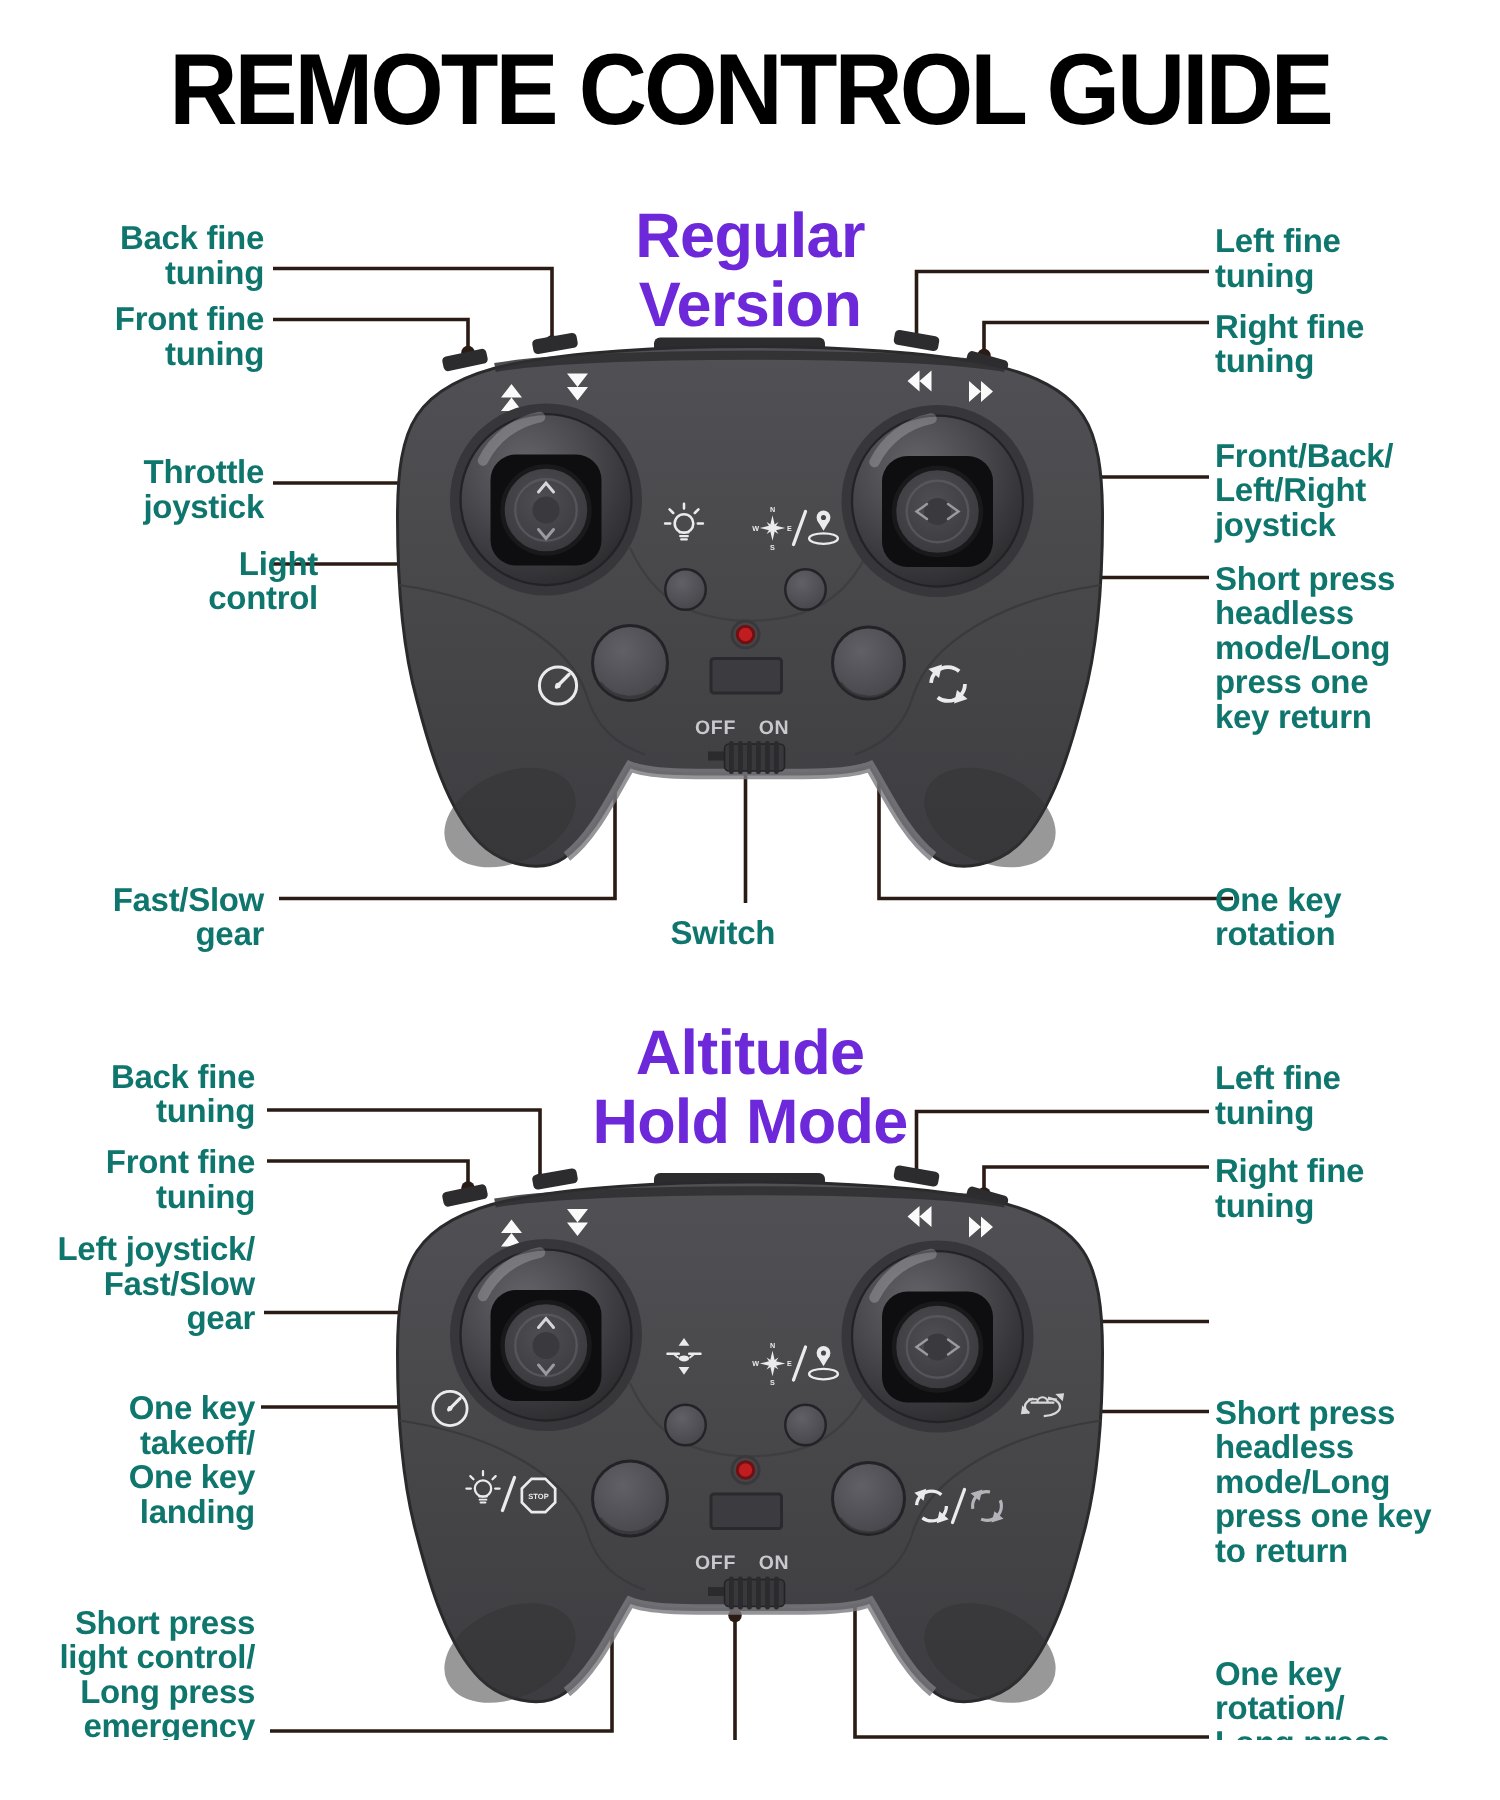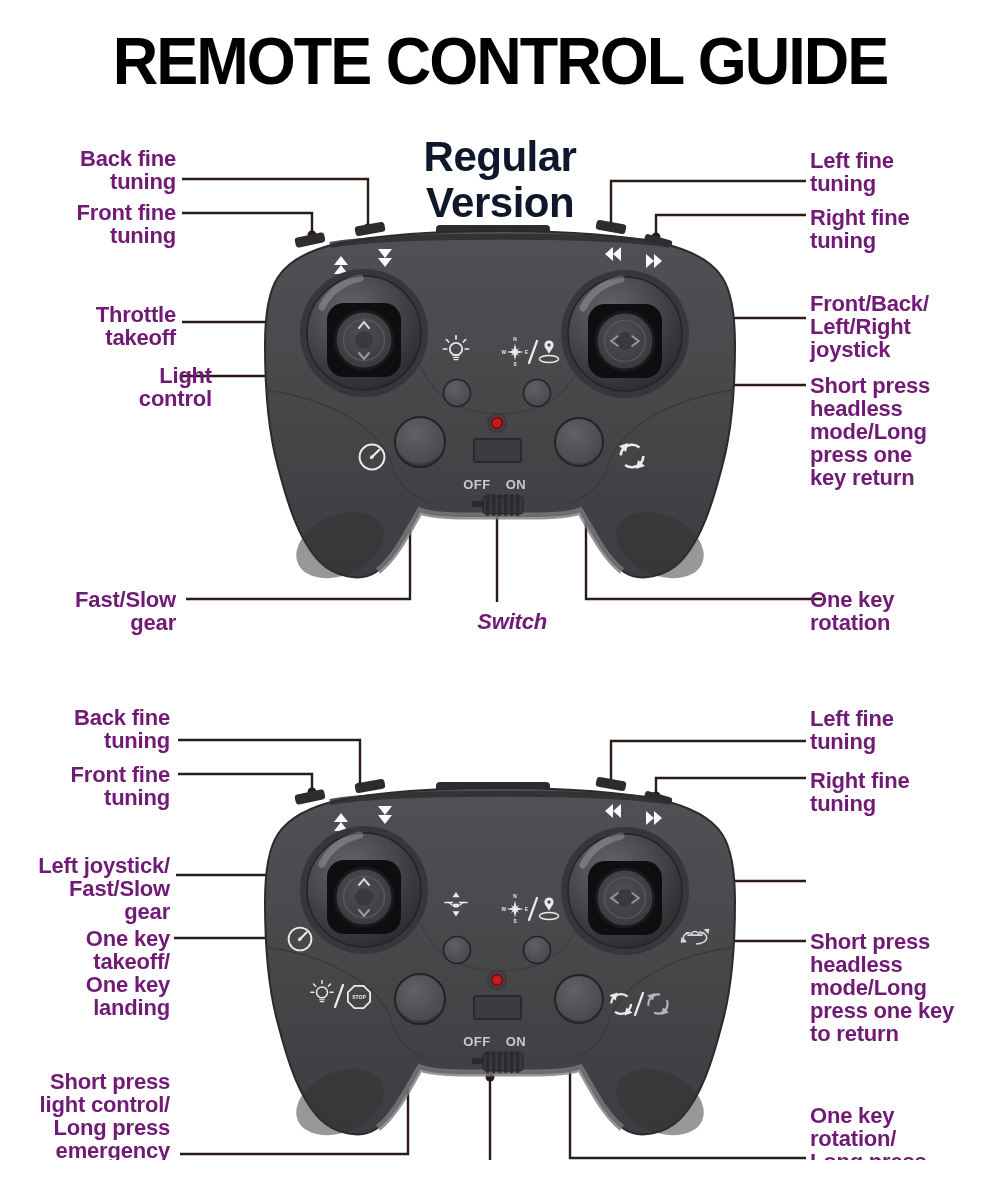--- a/index.html
+++ b/index.html
@@ -2,25 +2,25 @@
 <html><head>
 <meta charset="utf-8">
 <style>
   html,body{margin:0;padding:0;background:#fff;}
   .canvas{position:relative;width:1000px;height:1160px;background:#ffffff;overflow:hidden;
           font-family:"Liberation Sans",sans-serif;}
   .main-title{position:absolute;top:22px;left:0;right:0;margin:0;text-align:center;
           font-size:63px;font-weight:bold;letter-spacing:-2px;color:#000;
           transform:scaleY(1.07);transform-origin:50% 0;}
   .sec-title{position:absolute;left:0;right:0;text-align:center;font-size:42px;line-height:46px;
-          font-weight:bold;color:#0f172a;white-space:pre-line;letter-spacing:-0.5px;}
-  .lbl{position:absolute;font-size:22px;line-height:23px;font-weight:bold;color:#701a75;
+          font-weight:bold;color:#6d28d9;white-space:pre-line;letter-spacing:-0.5px;}
+  .lbl{position:absolute;font-size:22px;line-height:23px;font-weight:bold;color:#0f766e;
           white-space:pre-line;letter-spacing:-0.2px;}
   .ra{text-align:right;}
-  .ctr{text-align:right;font-style:italic;}
+  .ctr{text-align:left;}
   .leaders{position:absolute;left:0;top:0;}
   .leaders path{stroke:#2b1b15;stroke-width:2.4;fill:none;}
   .leaders circle{fill:#2b1b15;}
   .ctrl{position:absolute;width:540px;height:400px;}
   .defs-holder{position:absolute;width:0;height:0;overflow:hidden;}
 </style>
 </head>
 <body>
 
 <div class="canvas">
@@ -251,21 +251,21 @@
     <use href="#icon-bulb" transform="translate(226,157)"></use>
     <use href="#icon-speedo" transform="translate(142,262)"></use>
     <use href="#icon-rotate" transform="translate(402,261)"></use>
   </svg>
 
   <div class="lbl ra" style="right:824px;top:147px;">Back fine
 tuning</div>
   <div class="lbl ra" style="right:824px;top:201px;">Front fine
 tuning</div>
   <div class="lbl ra" style="right:824px;top:303px;">Throttle
-takeoff</div>
+joystick</div>
   <div class="lbl ra" style="right:788px;top:364px;">Light
 control</div>
   <div class="lbl ra" style="right:824px;top:588px;">Fast/Slow
 gear</div>
 
   <div class="lbl" style="left:810px;top:149px;">Left fine
 tuning</div>
   <div class="lbl" style="left:810px;top:206px;">Right fine
 tuning</div>
   <div class="lbl" style="left:810px;top:292px;">Front/Back/
@@ -274,39 +274,41 @@
   <div class="lbl" style="left:810px;top:374px;">Short press
 headless
 mode/Long
 press one
 key return</div>
   <div class="lbl" style="left:810px;top:588px;">One key
 rotation</div>
 
   <div class="lbl ctr" style="left:447px;top:610px;width:100px;">Switch</div>
 
+  <div class="sec-title" style="top:679px;">Altitude
+Hold Mode</div>
 
   <svg class="ctrl" viewBox="0 0 540 400" style="left:230px;top:752px;">
     <use href="#ctrl-base"></use>
     <use href="#icon-takeoff" transform="translate(226,152)"></use>
     <use href="#icon-speedo" transform="translate(70,187) scale(0.92)"></use>
     <use href="#icon-bulb" transform="translate(92,243) scale(0.88)"></use>
     <use href="#icon-slash" transform="translate(109,244)"></use>
     <use href="#icon-stop" transform="translate(129,245)"></use>
     <use href="#icon-rotate" transform="translate(391,252) scale(0.88)"></use>
     <use href="#icon-slash" transform="translate(409,252)"></use>
     <use href="#icon-circle" transform="translate(428,252)"></use>
     <use href="#icon-flip" transform="translate(465,184) scale(0.9)"></use>
   </svg>
 
   <div class="lbl ra" style="right:830px;top:706px;">Back fine
 tuning</div>
   <div class="lbl ra" style="right:830px;top:763px;">Front fine
 tuning</div>
-  <div class="lbl ra" style="right:830px;top:854px;">Left joystick/
+  <div class="lbl ra" style="right:830px;top:821px;">Left joystick/
 Fast/Slow
 gear</div>
   <div class="lbl ra" style="right:830px;top:927px;">One key
 takeoff/
 One key
 landing</div>
   <div class="lbl ra" style="right:830px;top:1070px;">Short press
 light control/
 Long press
 emergency

